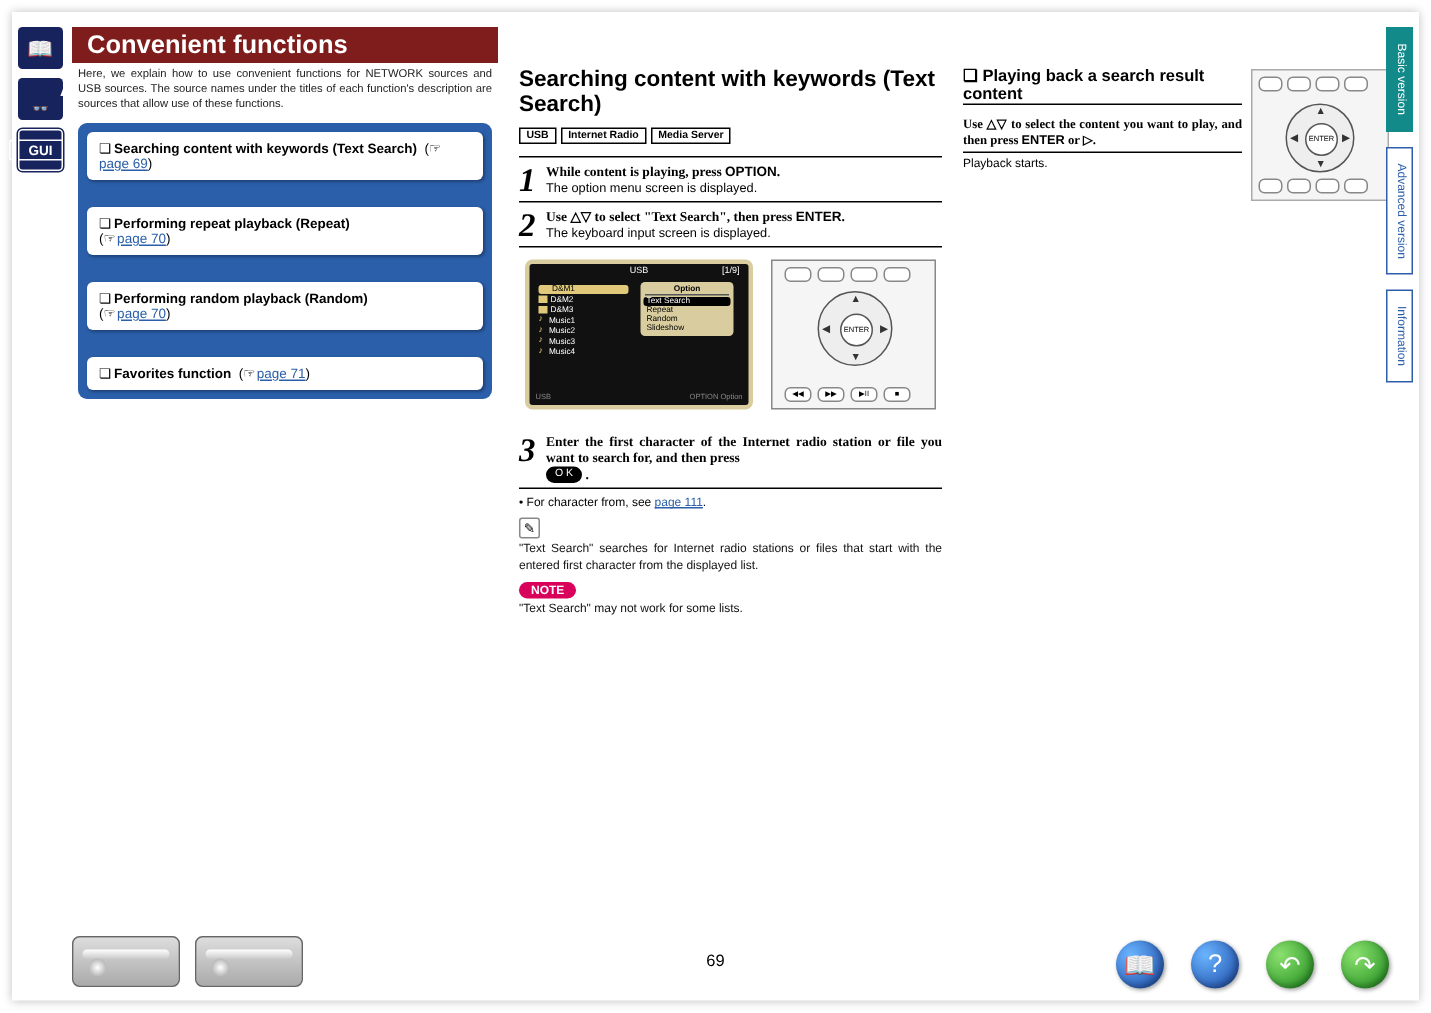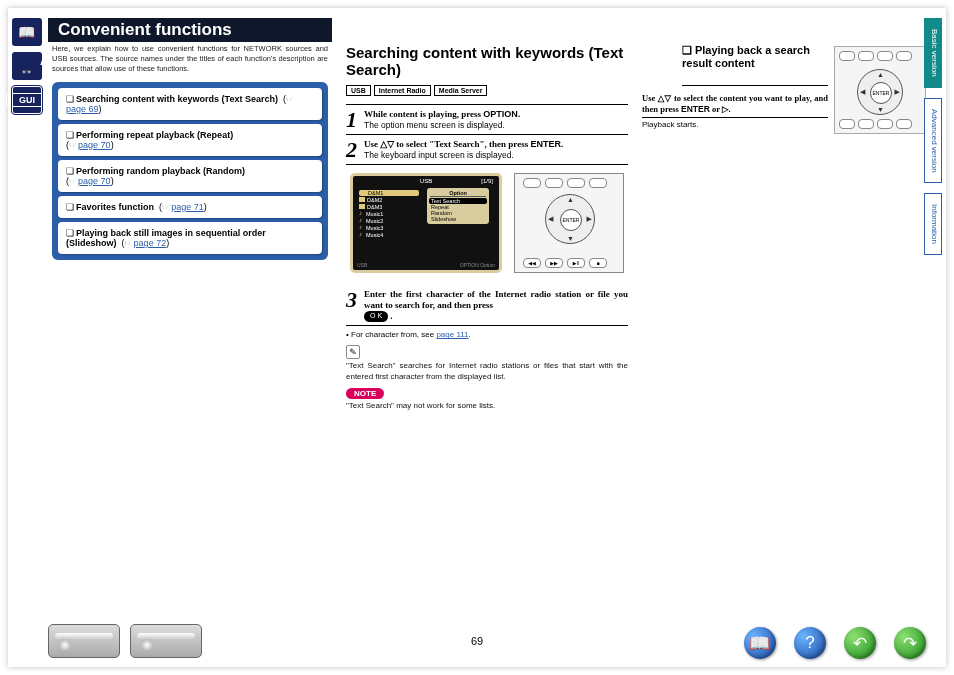--- a/index.html
+++ b/index.html
@@ -30,21 +30,21 @@
     background: #16235d;
     border-radius: 3px;
     display: flex; align-items: center; justify-content: center;
     color: #fff; font-size: 14px;
   }
   .rail-icon.gui { font-size: 9px; font-weight: bold; border:1px solid #fff; outline:1px solid #16235d;}
   
   .title-bar {
     position: absolute;
     left: 40px; top: 10px; width: 284px; height: 24px;
-    background: #0f172a;
+    background: #7f1d1d;
     color: #fff;
     font-weight: bold;
     font-size: 17px;
     padding-left: 10px;
     display: flex; align-items: center;
     font-family: "Arial Narrow", Arial, sans-serif;
   }
   .intro-text {
     position: absolute;
     left: 44px; top: 36px; width: 276px;
@@ -57,21 +57,21 @@
   .toc-panel {
     position: absolute;
     left: 44px; top: 74px; width: 276px;
     background: #2b5faa;
     border-radius: 6px;
     padding: 6px;
   }
   .toc-item {
     background: #fff;
     border-radius: 4px;
-    margin-bottom: 4px;
+    margin-bottom: 18px;
     padding: 6px 8px;
     font-size: 9px;
     box-shadow: 1px 1px 2px rgba(0,0,0,0.3);
   }
   .toc-item:last-child { margin-bottom: 0; }
   .toc-title { font-weight: bold; display: inline; }
   .toc-link { color: #2b5faa; text-decoration: underline; font-weight: normal; }
   .ptr-icon { font-size: 9px; margin-right: 1px; }
   .bm { font-size: 9px; margin-right: 2px;}
   
@@ -207,22 +207,21 @@
     padding: 1px 8px; border-radius: 8px;
     margin: 6px 0 2px 0;
   }
   
   .right-col { position: absolute; left: 634px; top: 36px; width: 186px; }
   .sub-h {
     font-size: 11px; font-weight: bold;
     font-family: "Arial Narrow", Arial, sans-serif;
     margin-bottom: 4px;
     border-bottom: 1px solid #000;
-    padding-bottom: 16px;
-    margin-left: 40px;
+    padding-bottom: 0;
   }
   .instr-box {
     font-size: 8.5px;
     font-family: Georgia, "Times New Roman", serif;
     font-weight: bold;
     padding: 3px 0 3px 0;
     border-bottom: 1px solid #000;
     text-align: justify;
     line-height: 1.25;
   }
@@ -325,24 +324,20 @@
       <span class="bm">❏</span><span class="toc-title">Performing repeat playback (Repeat)</span>
       <br><span>(<span class="ptr-icon">☞</span><a class="toc-link link">page 70</a>)</span>
     </div>
     <div class="toc-item">
       <span class="bm">❏</span><span class="toc-title">Performing random playback (Random)</span>
       <br><span>(<span class="ptr-icon">☞</span><a class="toc-link link">page 70</a>)</span>
     </div>
     <div class="toc-item">
       <span class="bm">❏</span><span class="toc-title">Favorites function</span>
       <span>&nbsp;(<span class="ptr-icon">☞</span><a class="toc-link link">page 71</a>)</span>
-    </div>
-    <div class="toc-item">
-      <span class="bm">❏</span><span class="toc-title">Playing back still images in sequential order (Slideshow)</span>
-      <span>&nbsp;(<span class="ptr-icon">☞</span><a class="toc-link link">page 72</a>)</span>
     </div>
   </div>
 
   <div class="mid-col">
     <div class="section-h">Searching content with keywords (Text Search)</div>
     <div class="source-tags">
       <span class="tag-box">USB</span>
       <span class="tag-box">Internet Radio</span>
       <span class="tag-box">Media Server</span>
     </div>

